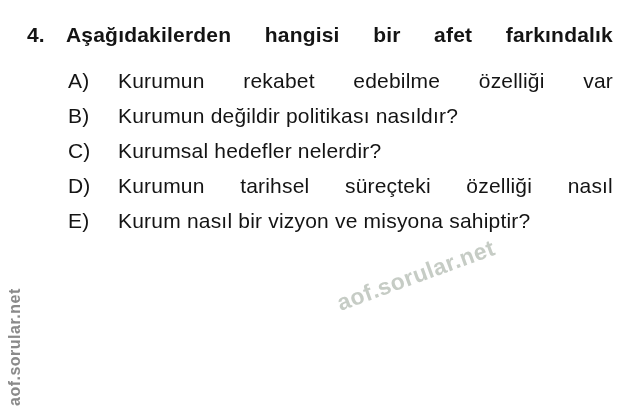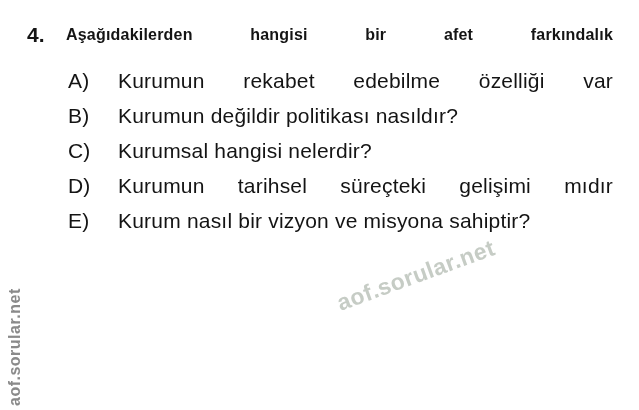--- a/index.html
+++ b/index.html
@@ -60,21 +60,21 @@
   }
   .q-num {
     width: 39px;
     font-size: 21px;
     font-weight: 700;
     line-height: 30px;
     flex: 0 0 39px;
   }
   .q-text {
     flex: 1 1 auto;
-    font-size: 16px;
+    font-size: 21px;
     font-weight: 700;
     letter-spacing: 0.2px;
   }
   .line {
     line-height: 30px;
     white-space: nowrap;
   }
   .line.just {
     white-space: normal;
     text-align: justify;
@@ -135,28 +135,28 @@
       <div class="opt">
         <div class="opt-letter">B)</div>
         <div class="opt-text">
           <div class="line">Kurumun değildir politikası nasıldır?</div>
         </div>
       </div>
 
       <div class="opt">
         <div class="opt-letter">C)</div>
         <div class="opt-text">
-          <div class="line">Kurumsal hangisi nelerdir?</div>
+          <div class="line">Kurumsal hedefler nelerdir?</div>
         </div>
       </div>
 
       <div class="opt">
         <div class="opt-letter">D)</div>
         <div class="opt-text">
-          <div class="line just">Kurumun tarihsel süreçteki gelişimi mıdır</div>
+          <div class="line just">Kurumun tarihsel süreçteki özelliği nasıl</div>
         </div>
       </div>
 
       <div class="opt">
         <div class="opt-letter">E)</div>
         <div class="opt-text">
           <div class="line">Kurum nasıl bir vizyon ve misyona sahiptir?</div>
         </div>
       </div>
 

